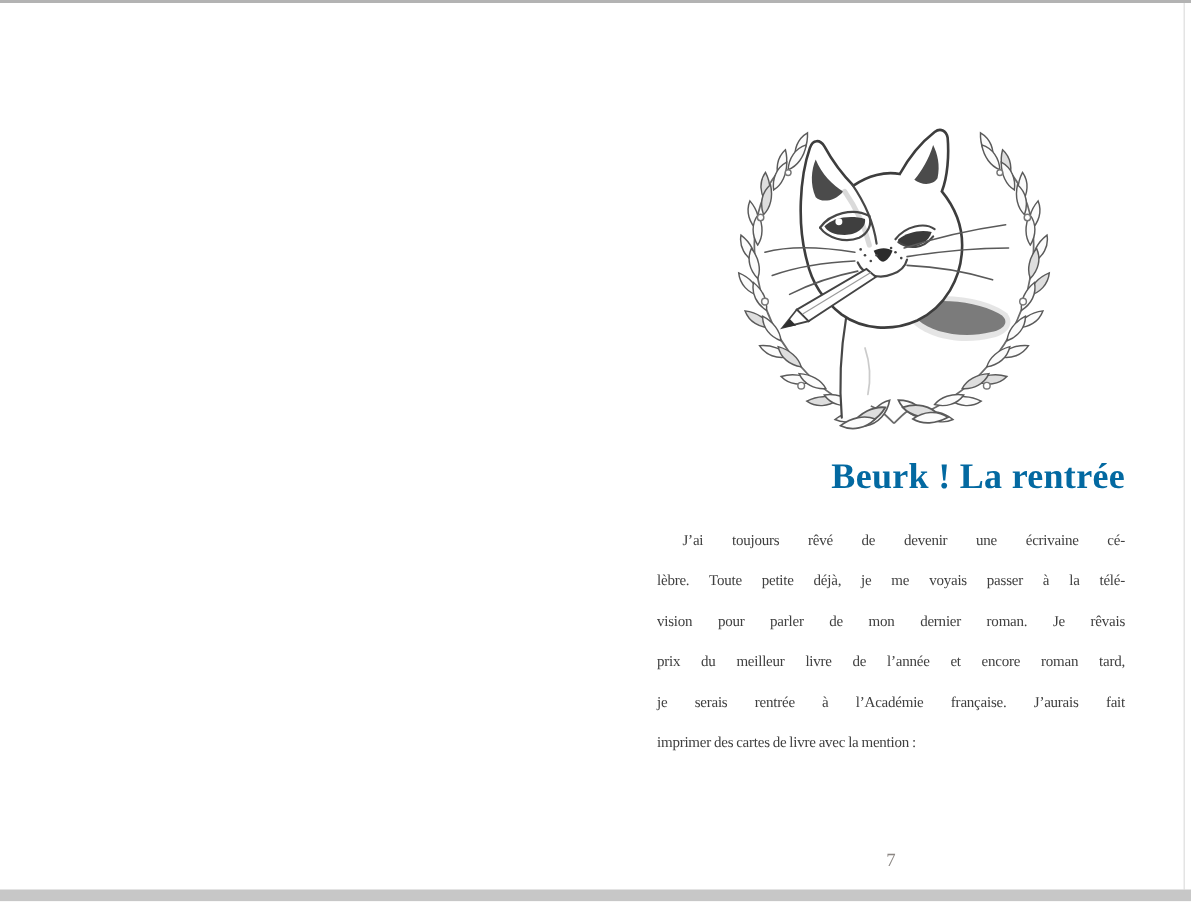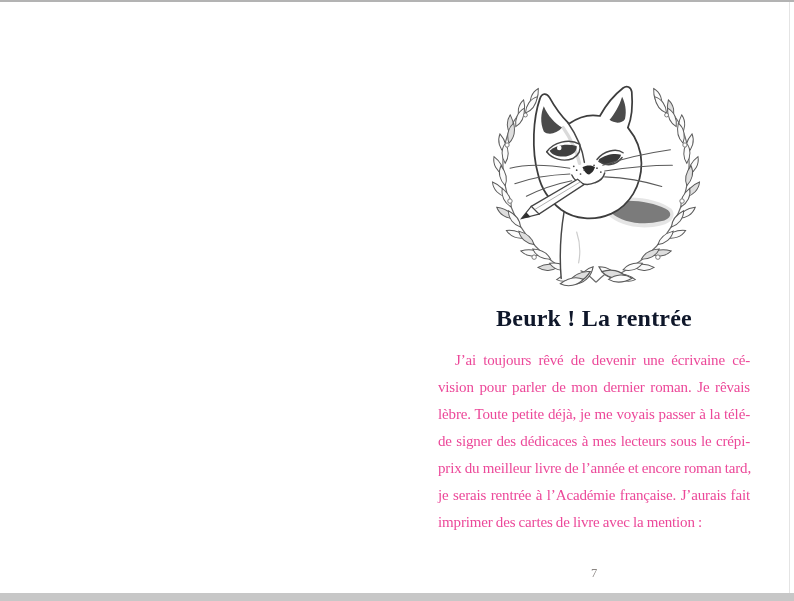--- a/index.html
+++ b/index.html
@@ -11,26 +11,26 @@
   .top-border { position:absolute; top:0; left:0; width:794px; height:2px; background:#b3b3b3; }
   .bottom-bar { position:absolute; bottom:0; left:0; width:794px; height:8px; background:#c7c7c7; }
   .right-edge { position:absolute; top:2px; right:4px; width:1px; height:591px; background:#e4e4e4; }
   .spread { position:absolute; top:2px; left:0; width:794px; height:591px; }
   .page { position:absolute; top:0; height:591px; background:#ffffff; }
   .page.left  { left:0;   width:397px; }
   .page.right { left:397px; width:397px; }
   .illustration { position:absolute; left:83px; top:56px; width:232px; height:232px; }
   .chapter-title {
     position:absolute; left:41px; top:300px; width:312px; margin:0;
-    text-align:center; font-size:24px; font-weight:bold; color:#0f172a;
+    text-align:right; font-size:24px; font-weight:bold; color:#0369a1;
     letter-spacing:.2px; line-height:32px;
   }
   .body-text {
     position:absolute; left:41px; top:345px; width:312px;
-    font-size:15px; color:#ec4899; letter-spacing:-0.15px; word-spacing:-0.4px;
+    font-size:10px; color:#404040; letter-spacing:-0.15px; word-spacing:-0.4px;
   }
   .line { height:27px; line-height:27px; white-space:nowrap; overflow:visible; }
   .line.j { text-align:justify; text-align-last:justify; }
   .line.indent { padding-left:17px; }
   .folio {
     position:absolute; left:41px; top:564px; width:312px;
     text-align:center; font-size:12.5px; color:#8b8683;
   }
   
   .lf { fill:#fbfbfb; stroke:#5a5a5a; stroke-width:1; }
@@ -176,23 +176,22 @@
           <use href="#leaf" class="lf" transform="translate(107,229) rotate(176) scale(1.15)"></use>
           <use href="#leaf" class="lf d" transform="translate(126,221) rotate(20) scale(1.25)"></use>
           <use href="#leaf" class="lf" transform="translate(133,229) rotate(4) scale(1.15)"></use>
         </g>
       </svg>
 
       <h1 class="chapter-title">Beurk ! La rentrée</h1>
 
       <div class="body-text">
         <div class="line j indent">J’ai toujours rêvé de devenir une écrivaine cé-</div>
+        <div class="line j">lèbre. Toute petite déjà, je me voyais passer à la télé-</div>
         <div class="line j">vision pour parler de mon dernier roman. Je rêvais</div>
-        <div class="line j">lèbre. Toute petite déjà, je me voyais passer à la télé-</div>
-        <div class="line j">de signer des dédicaces à mes lecteurs sous le crépi-</div>
         <div class="line j">prix du meilleur livre de l’année et encore roman tard,</div>
         <div class="line j">je serais rentrée à l’Académie française. J’aurais fait</div>
         <div class="line">imprimer des cartes de livre avec la mention :</div>
       </div>
 
       <div class="folio">7</div>
     </div>
   </div>
 
   <div class="right-edge"></div>

